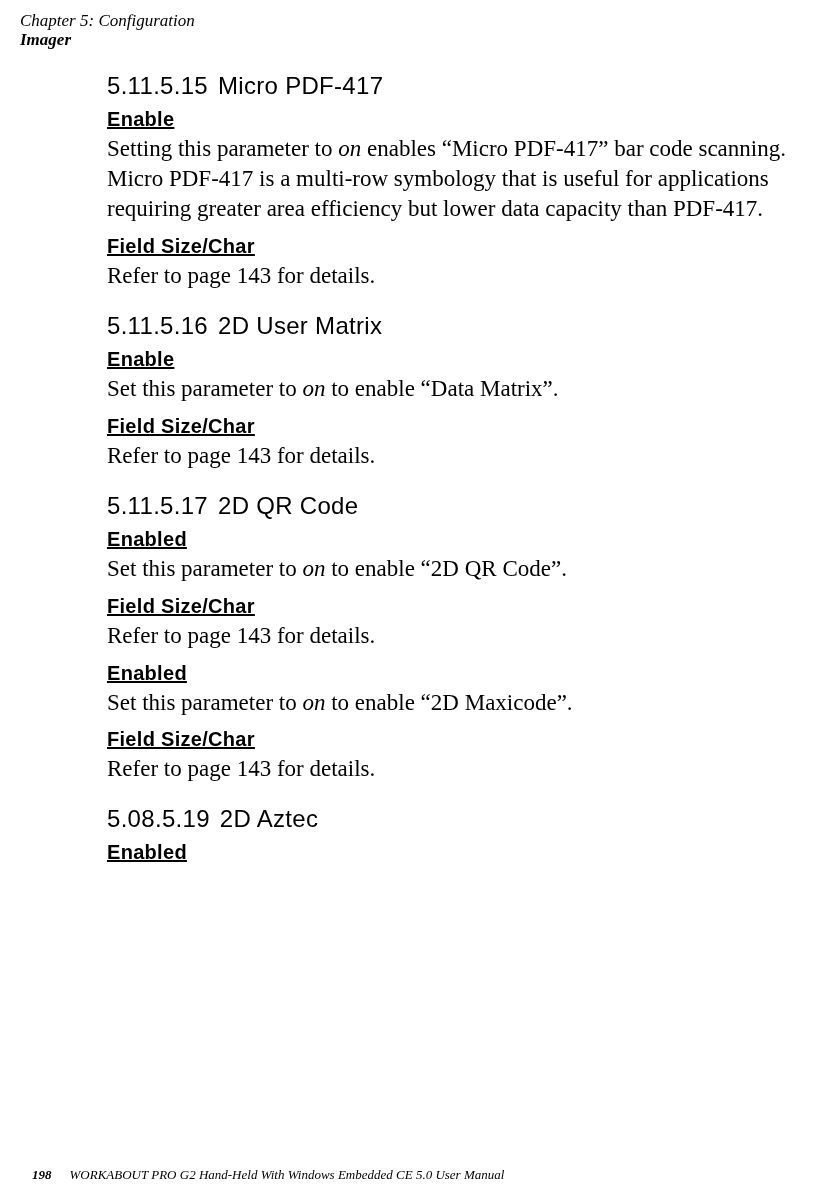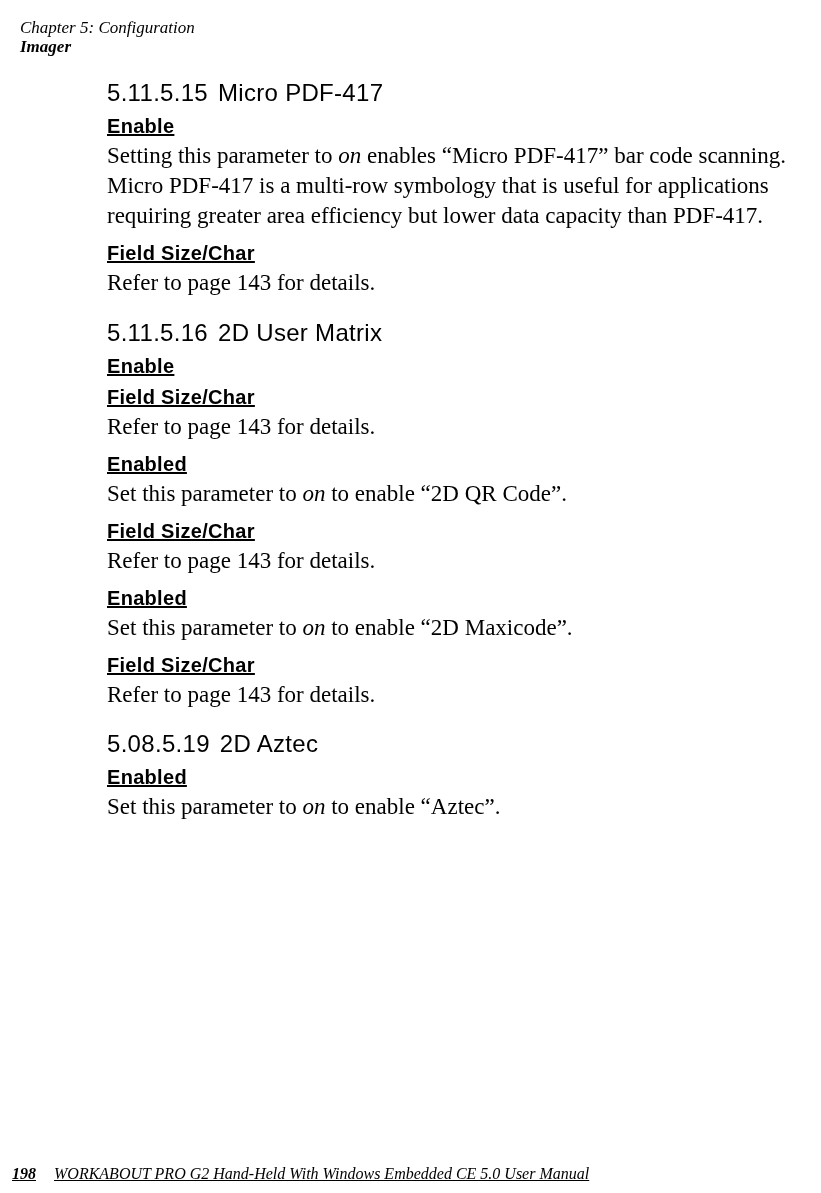--- a/index.html
+++ b/index.html
@@ -4,21 +4,21 @@
   <style>
     body {
       margin: 0;
       padding: 0;
       background: #fff;
       color: #000;
       width: 821px;
     }
     .page {
       box-sizing: border-box;
-      padding: 19px 20px 0 20px;
+      padding: 12px 20px 0 20px;
       width: 821px;
       min-height: 1193px;
       position: relative;
       font-family: 'Times New Roman', Times, serif;
     }
     .running-head {
       font-family: 'Times New Roman', Times, serif;
       font-style: italic;
       font-size: 17px;
       line-height: 1.1;
@@ -52,26 +52,25 @@
     }
     .body {
       font-family: 'Times New Roman', Times, serif;
       font-size: 23px;
       line-height: 1.3;
       margin: 0 0 10px 0;
     }
     .body em { font-style: italic; }
     .footer {
       position: absolute;
-      left: 12px;
+      left: 32px;
       bottom: 10px;
       font-family: 'Times New Roman', Times, serif;
       font-style: italic;
-      font-size: 16px;
-      text-decoration: underline;
+      font-size: 13px;
     }
     .footer .pageno {
       font-weight: 700;
       font-style: italic;
       margin-right: 18px;
     }
   </style>
 </head>
 <body>
 
@@ -91,44 +90,47 @@
     <p class="body">
       <span>Setting this parameter to </span><em>on</em><span> enables “Micro PDF-417” bar code scanning. Micro PDF-417 is a multi-row symbology that is useful for applications requiring greater area efficiency but lower data capacity than PDF-417.</span>
     </p>
     <div class="h3">Field Size/Char</div>
     <p class="body">Refer to page 143 for details.</p>
 
     <div class="h2">
       <span class="secno">5.11.5.16</span><span>2D User Matrix</span>
     </div>
     <div class="h3">Enable</div>
+    <p class="body">
+      <span>Set this parameter to </span><em>on</em><span> to enable “Data Matrix”.</span>
+    </p>
     <div class="h3">Field Size/Char</div>
     <p class="body">Refer to page 143 for details.</p>
 
+    <div class="h2">
+      <span class="secno">5.11.5.17</span><span>2D QR Code</span>
+    </div>
     <div class="h3">Enabled</div>
     <p class="body">
       <span>Set this parameter to </span><em>on</em><span> to enable “2D QR Code”.</span>
     </p>
     <div class="h3">Field Size/Char</div>
     <p class="body">Refer to page 143 for details.</p>
 
     <div class="h3">Enabled</div>
     <p class="body">
       <span>Set this parameter to </span><em>on</em><span> to enable “2D Maxicode”.</span>
     </p>
     <div class="h3">Field Size/Char</div>
     <p class="body">Refer to page 143 for details.</p>
 
     <div class="h2">
       <span class="secno">5.08.5.19</span><span>2D Aztec</span>
     </div>
     <div class="h3">Enabled</div>
-    <p class="body">
-      <span>Set this parameter to </span><em>on</em><span> to enable “Aztec”.</span>
-    </p>
 
   </div>
 
   <div class="footer">
     <span class="pageno">198</span><span>WORKABOUT PRO G2 Hand-Held With Windows Embedded CE 5.0 User Manual</span>
   </div>
 
 </div>
 
 </body></html>

